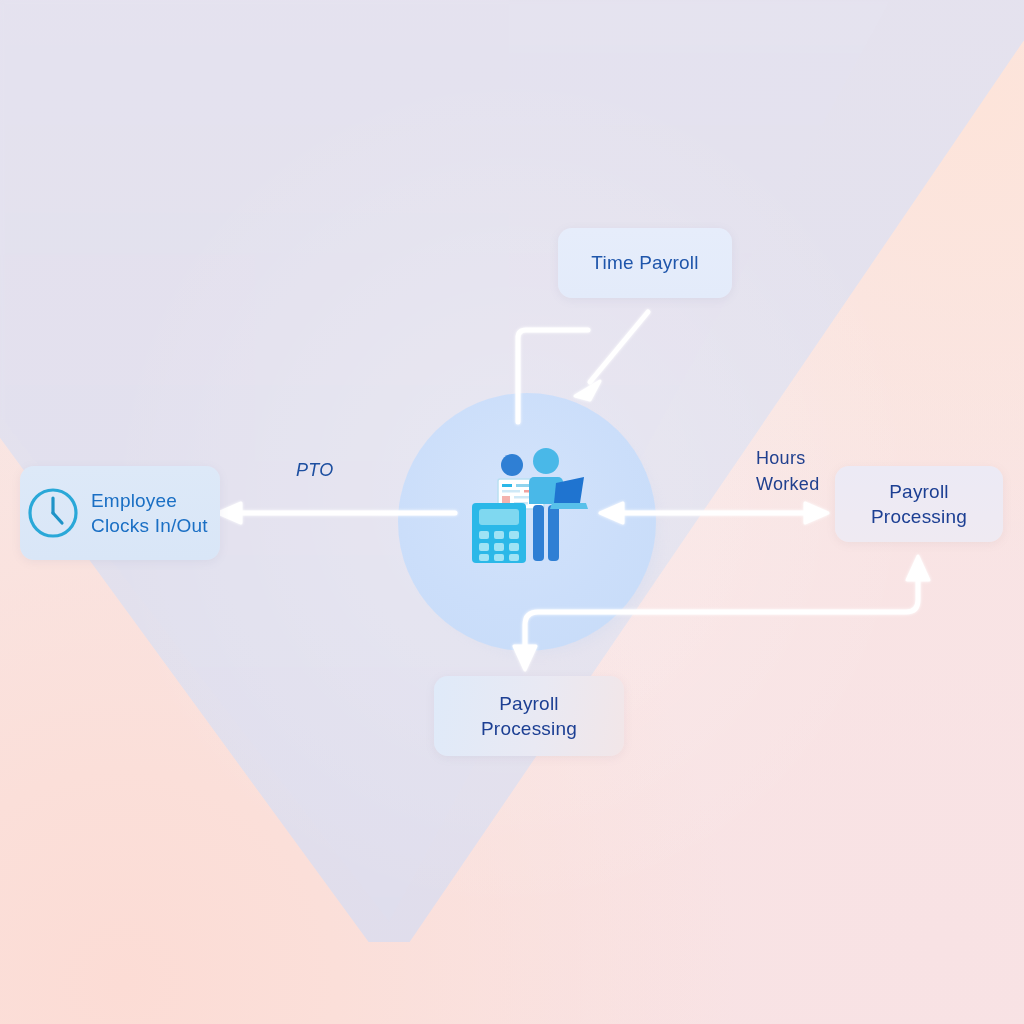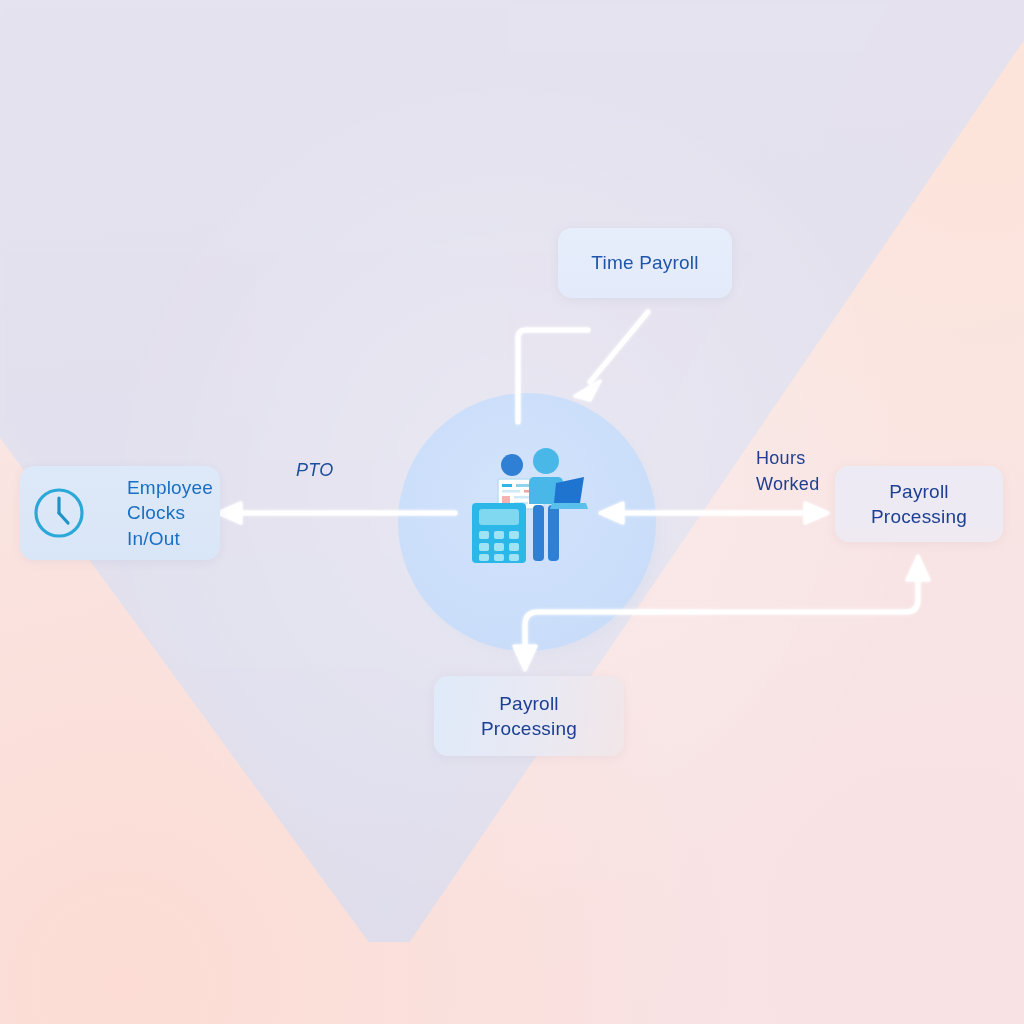--- a/index.html
+++ b/index.html
@@ -78,23 +78,22 @@
     left:558px;top:228px;width:174px;height:70px;
     background:linear-gradient(180deg,#e6edfb 0%, #e3ebfa 100%);
     justify-content:center;
     box-shadow:0 2px 10px rgba(120,130,170,.10);
   }
   #node-time-tracking .txt{color:#1f56ab;}
 
   #node-employee{
     left:20px;top:466px;width:200px;height:94px;
     background:linear-gradient(180deg,#dde9f8 0%, #d9e6f7 100%);
-    padding-left:11px;
+    padding-left:5px;
     box-shadow:0 2px 10px rgba(120,130,170,.10);
-    gap:30px;
   }
   #node-employee .clock{
     width:56px;height:56px;flex:0 0 56px;margin-right:10px;
   }
   #node-employee .txt{color:#1a6fc4;font-size:19px;}
 
   #node-payroll-right{
     left:835px;top:466px;width:168px;height:76px;
     background:linear-gradient(180deg,#eceaf5 0%, #efeaf2 100%);
     justify-content:center;text-align:center;

